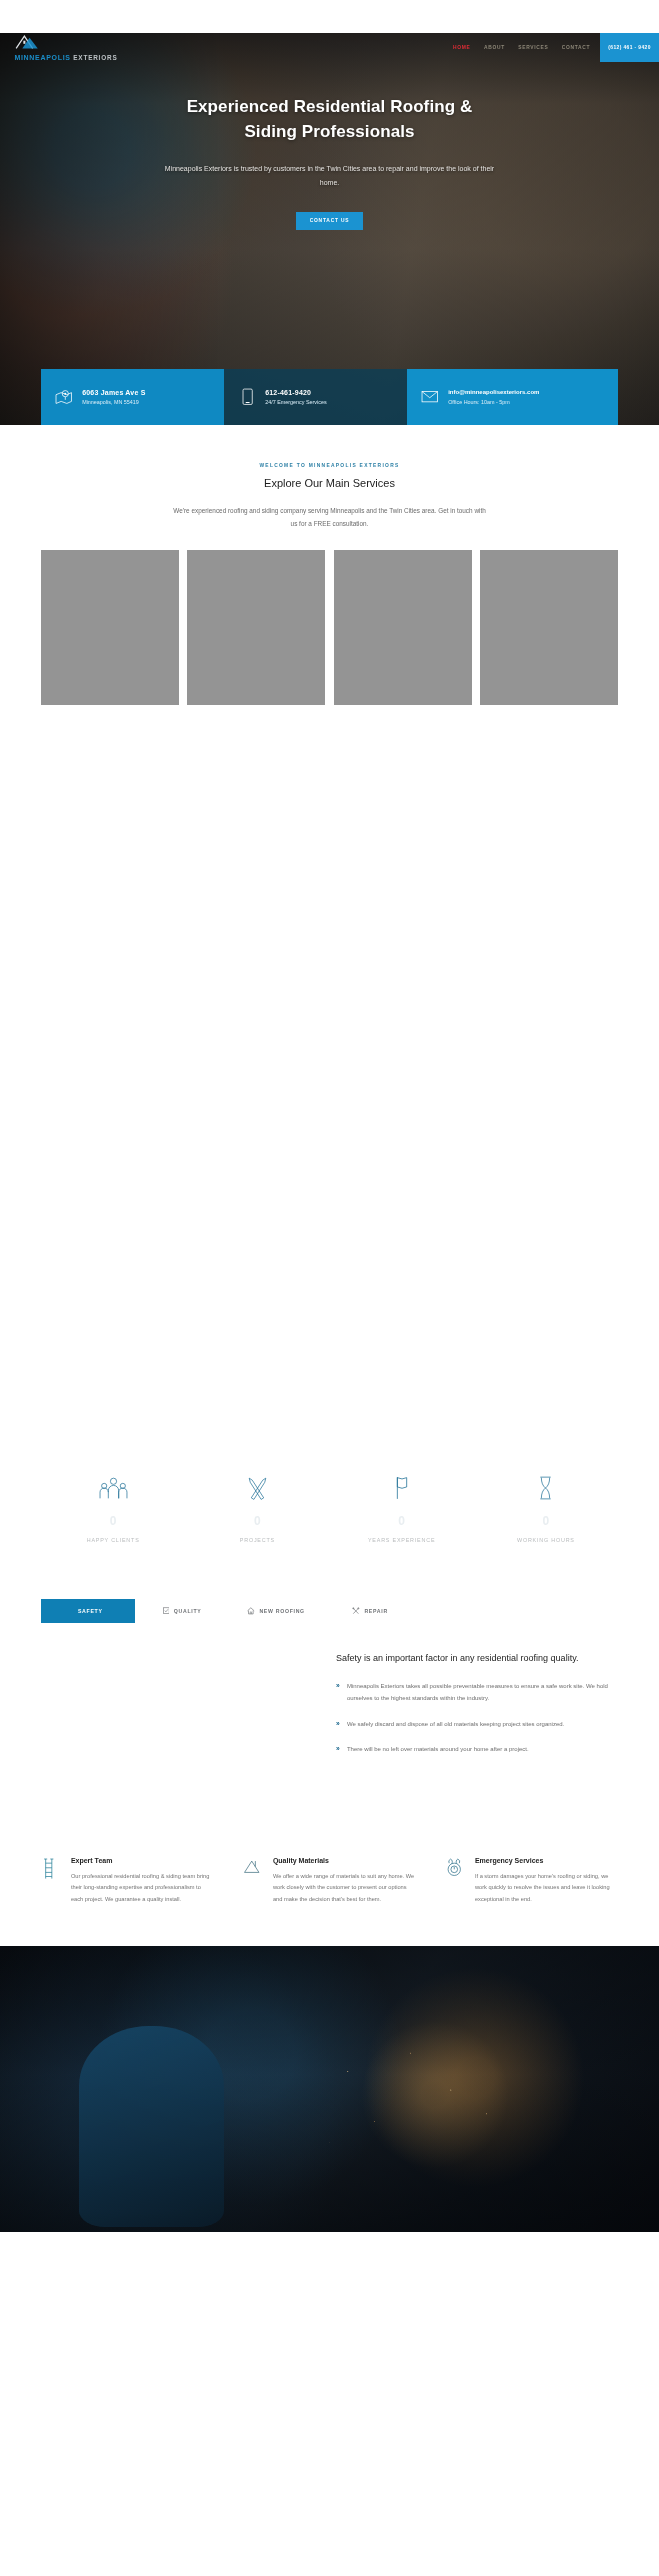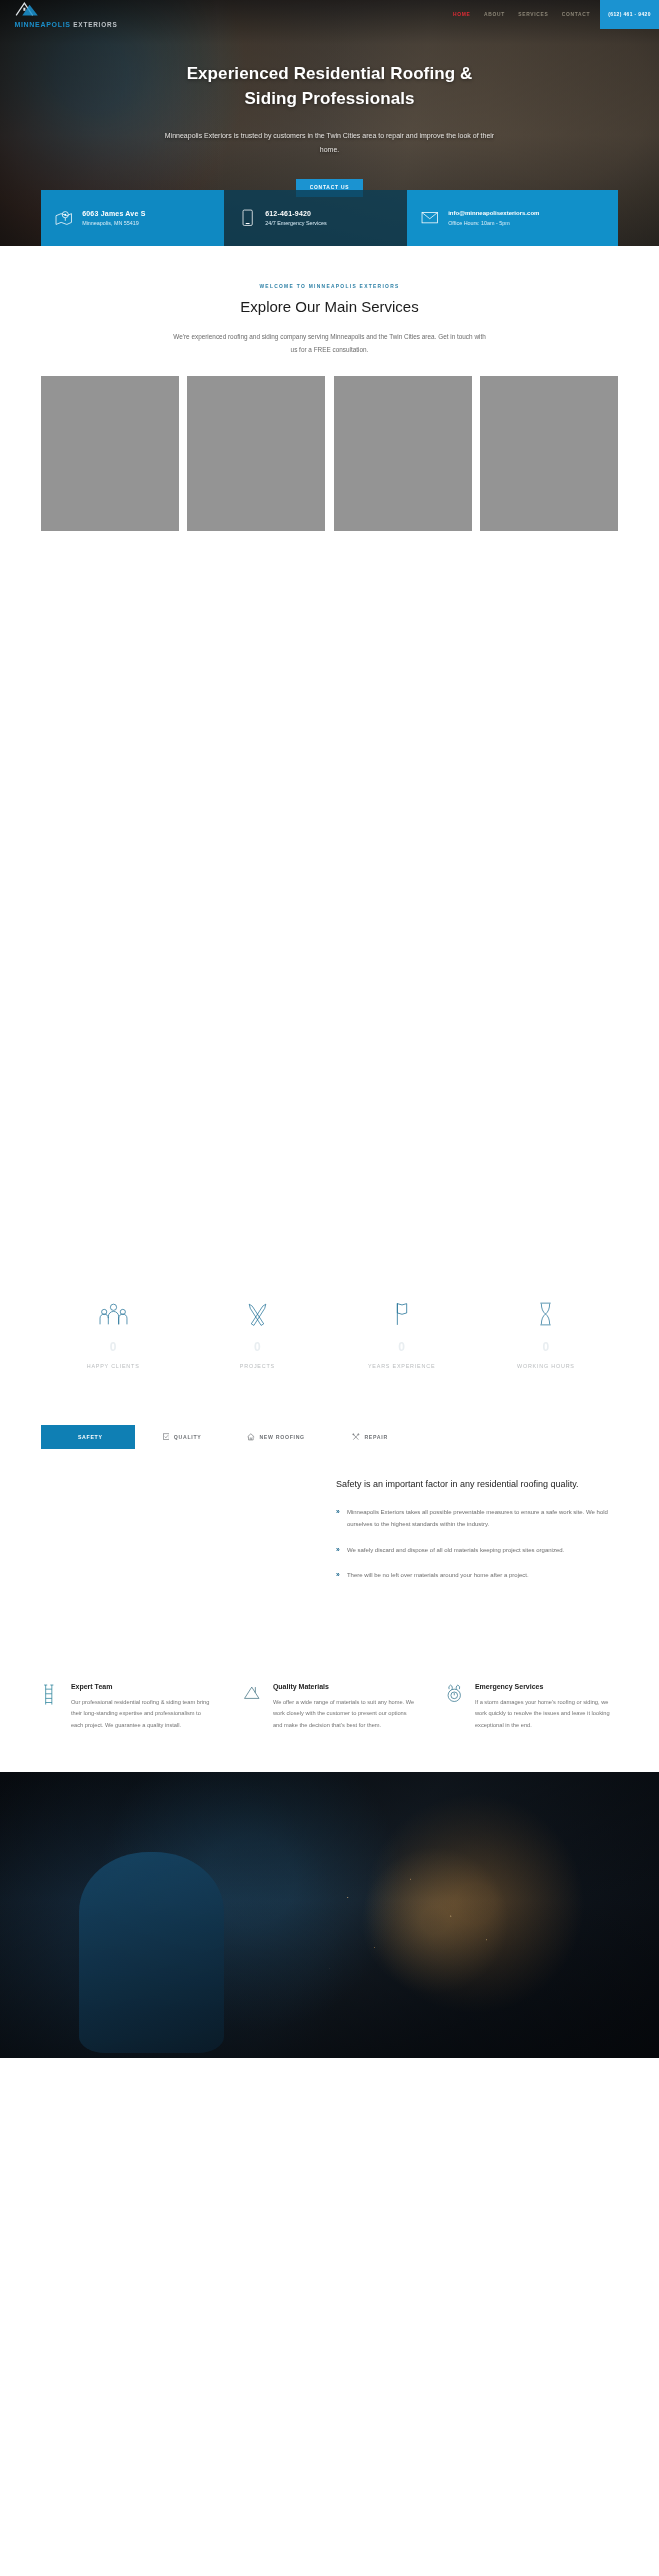--- a/index.html
+++ b/index.html
@@ -8,23 +8,24 @@
     font-family:"Liberation Sans", sans-serif;
     background:#ffffff;
     color:#444;
     -webkit-font-smoothing:antialiased;
   }
 
   
   .hero {
     position:relative;
     width:659px;
-    height:246px;
+    height:392px;
     overflow:hidden;
     background:#3a3630;
+    margin-top:33px;
   }
   .hero-bg {
     position:absolute; inset:0;
     background:
       radial-gradient(circle at 14% 30%, rgba(24,140,195,.55) 0 6%, rgba(0,0,0,0) 26%),
       radial-gradient(circle at 9% 62%, rgba(198,112,88,.55) 0 7%, rgba(0,0,0,0) 27%),
       radial-gradient(circle at 26% 14%, rgba(120,96,70,.6) 0 10%, rgba(0,0,0,0) 34%),
       radial-gradient(circle at 86% 40%, rgba(150,126,96,.45) 0 14%, rgba(0,0,0,0) 42%),
       linear-gradient(100deg,#4b4338 0%,#5b5145 22%,#6d6153 44%,#7c6e5c 62%,#5d5245 82%,#413a31 100%);
     filter:saturate(.85);
@@ -117,21 +118,21 @@
   .info-main.small { font-size:6px; font-weight:bold; letter-spacing:0; }
   .info-meta { font-size:5.4px; color:#dbeef8; }
 
   
   .services { padding:38px 0 0; text-align:center; background:#fff; }
   .eyebrow {
     font-size:4.9px; letter-spacing:1.3px; font-weight:bold;
     color:#2b7fa5; text-transform:uppercase;
   }
   .sec-title {
-    margin-top:8.8px; font-size:15px; color:#1c1c1c; font-weight:normal;
+    margin-top:8.8px; font-size:11px; color:#1c1c1c; font-weight:normal;
   }
   .sec-desc {
     margin:15.5px auto 0; max-width:319px;
     font-size:6.4px; line-height:2.05; color:#6b6b6b;
   }
   .svc-grid {
     margin:19.6px auto 0; width:577px;
     display:grid; grid-template-columns:repeat(4, 1fr); gap:8.8px;
   }
   .svc-card { position:relative; }

